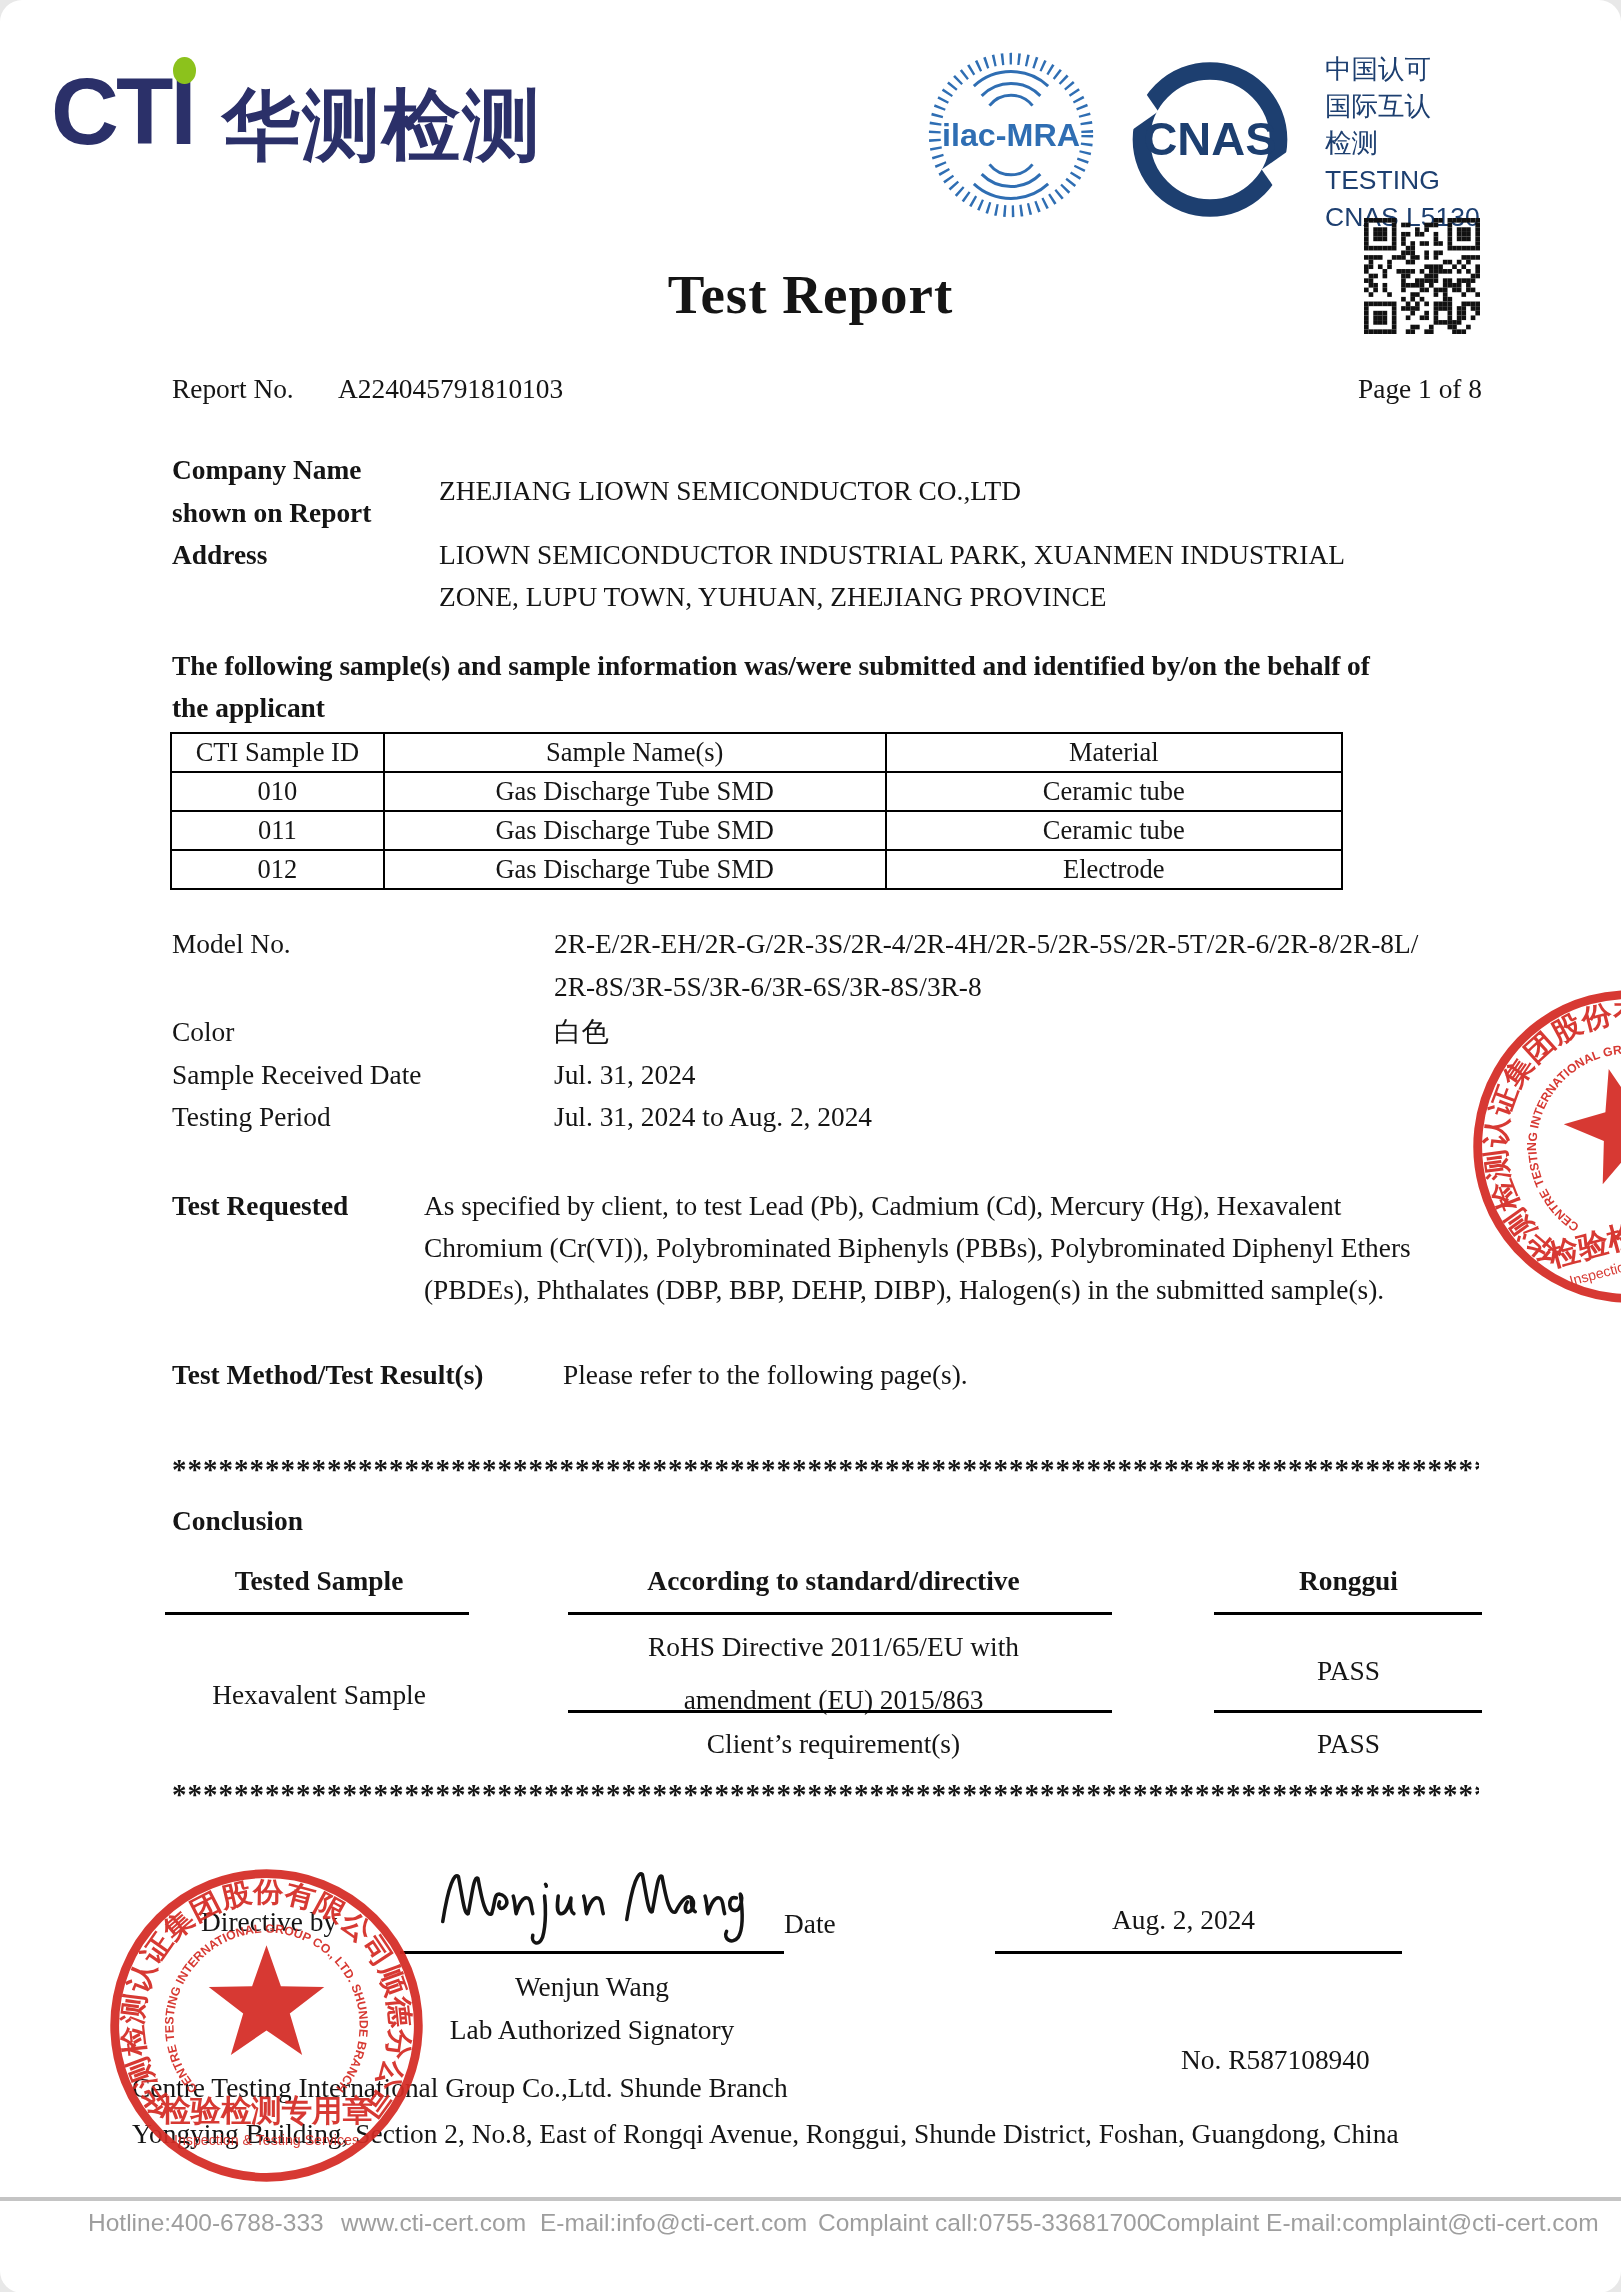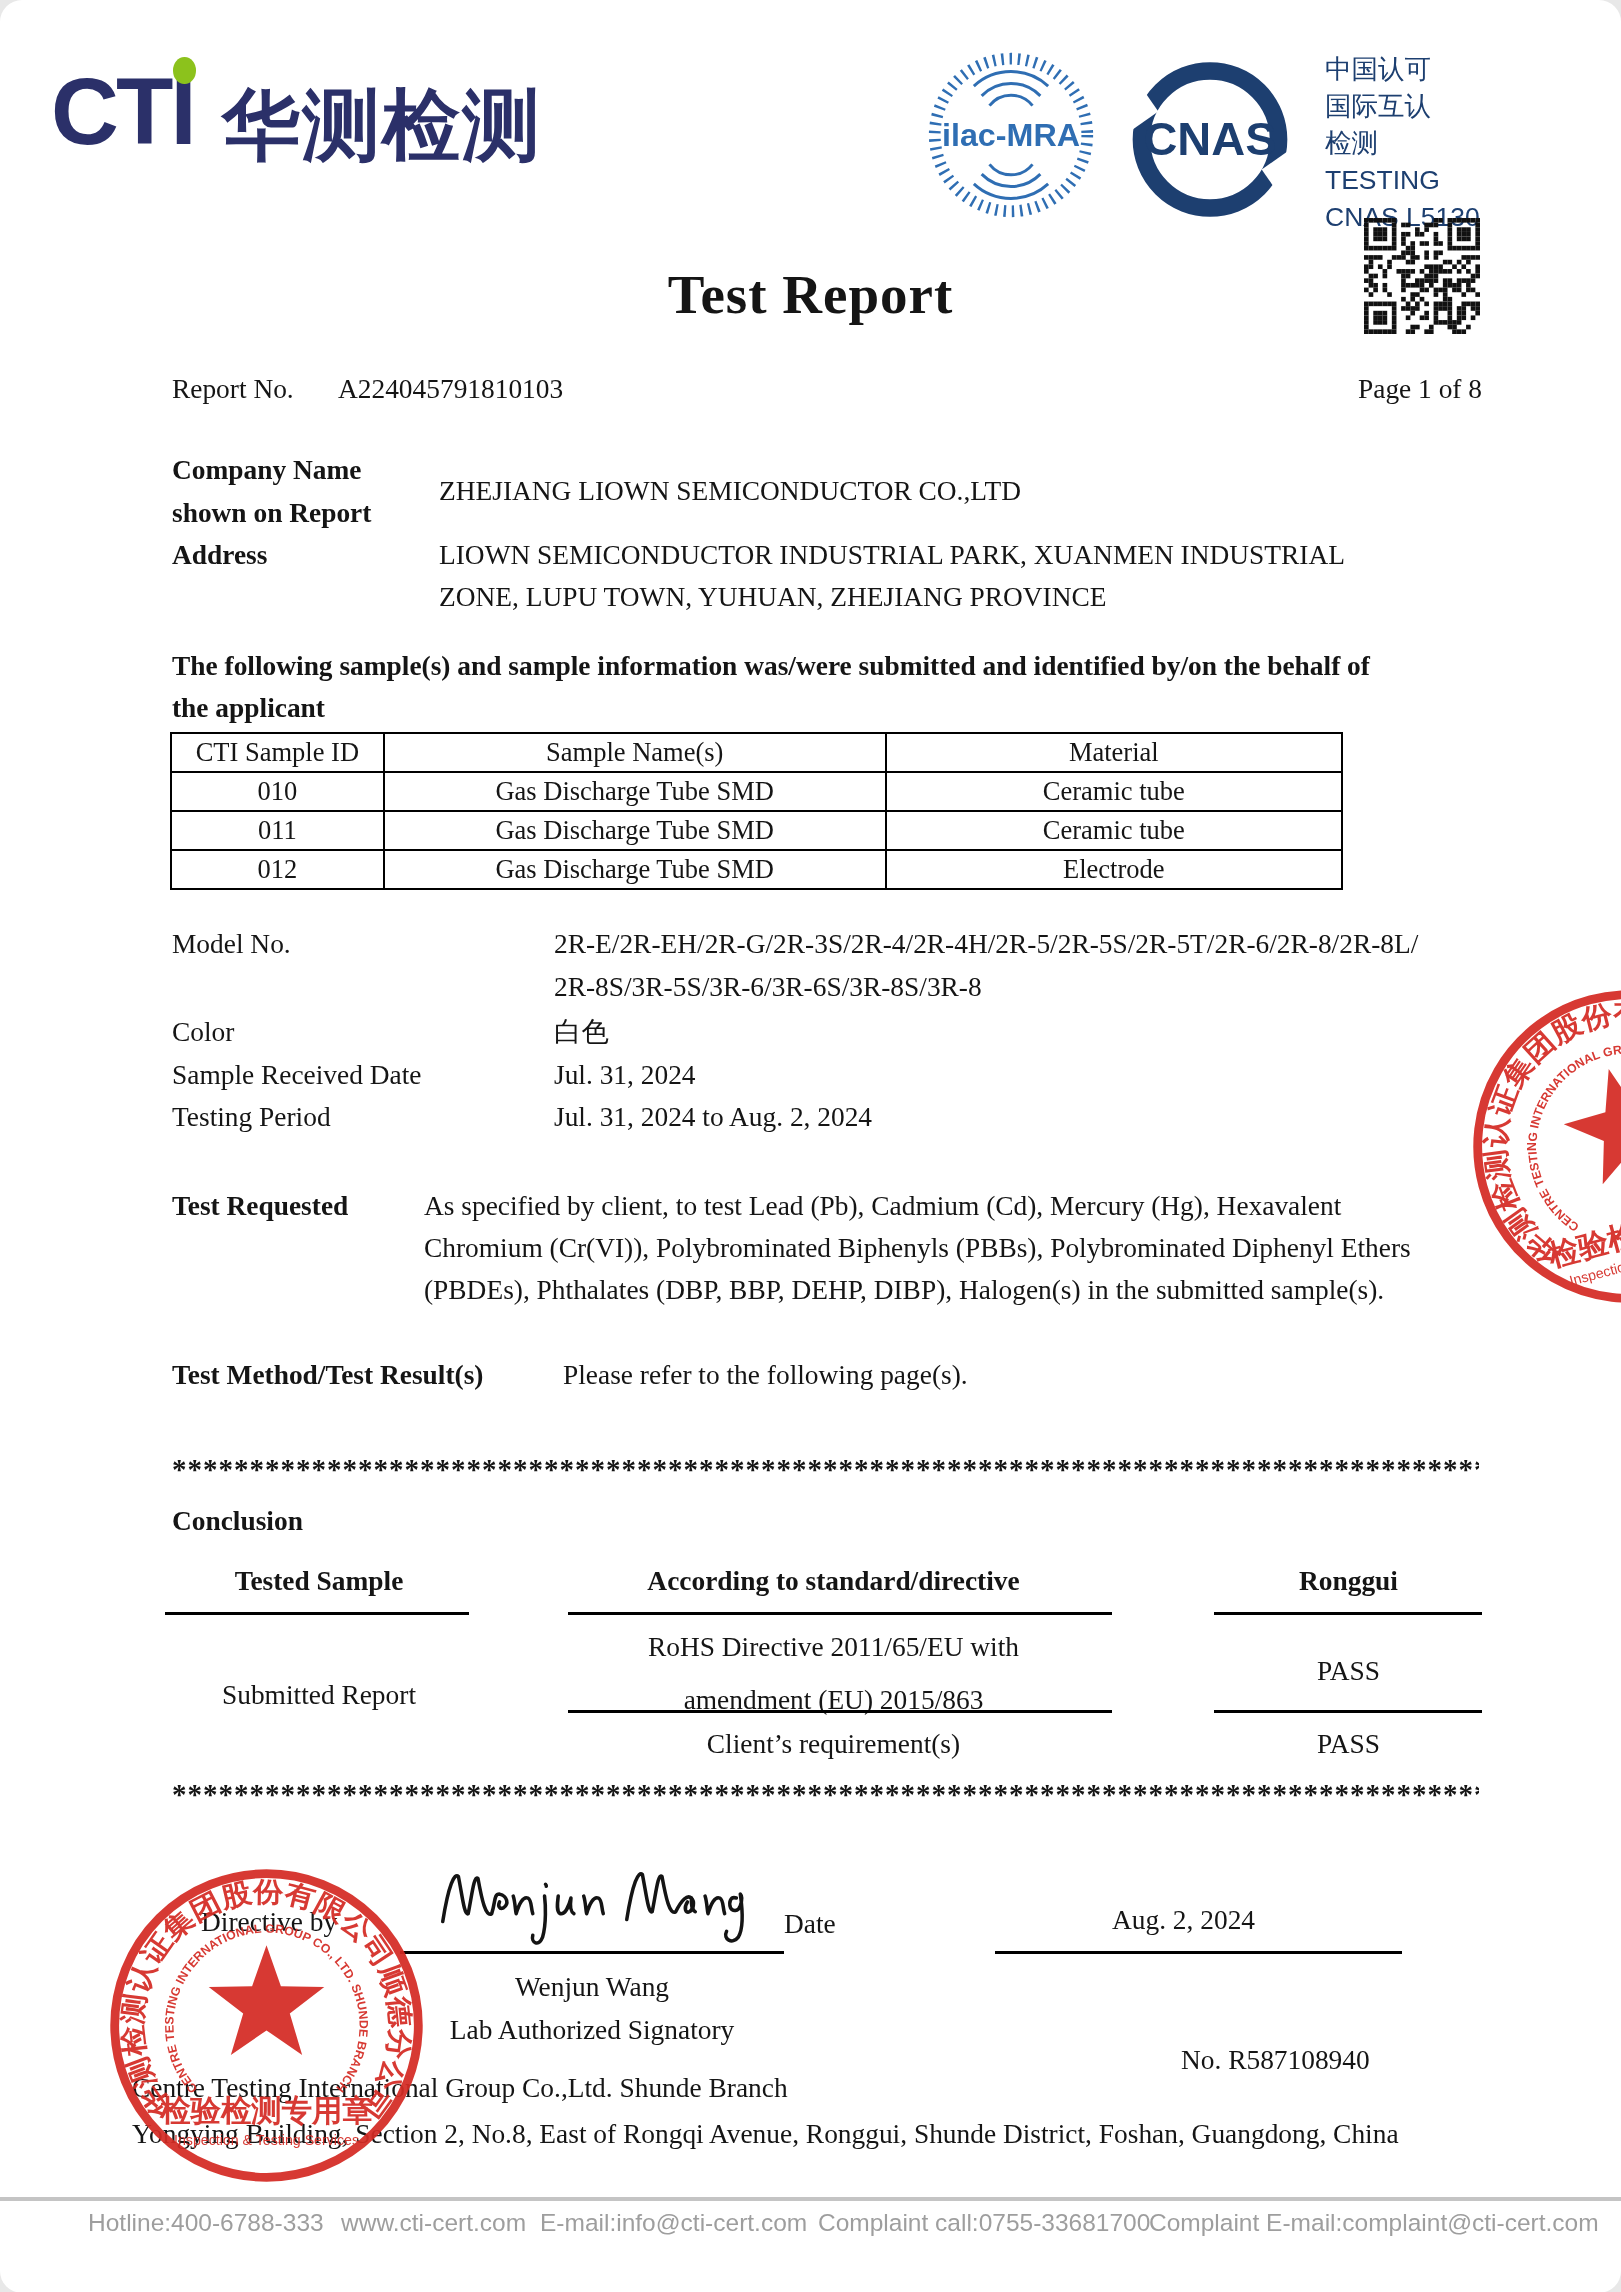--- a/index.html
+++ b/index.html
@@ -428,21 +428,21 @@
   <div class="abs t b center" style="left:172px;top:1566px;width:294px;">Tested Sample</div>
   <div class="abs t b center" style="left:510px;top:1566px;width:647px;">According to standard/directive</div>
   <div class="abs t b center" style="left:1215px;top:1566px;width:267px;">Ronggui</div>
 
   <div class="rule" style="left:165px;top:1612px;width:304px;"></div>
   <div class="rule" style="left:568px;top:1612px;width:544px;"></div>
   <div class="rule" style="left:1214px;top:1612px;width:268px;"></div>
 
   <div class="abs t center" style="left:510px;top:1632px;width:647px;">RoHS Directive 2011/65/EU with</div>
   <div class="abs t center" style="left:1215px;top:1656px;width:267px;">PASS</div>
-  <div class="abs t center" style="left:172px;top:1680px;width:294px;">Submitted Report</div>
+  <div class="abs t center" style="left:172px;top:1680px;width:294px;">Hexavalent Sample</div>
   <div class="abs t center" style="left:510px;top:1685px;width:647px;">amendment (EU) 2015/863</div>
 
   <div class="rule" style="left:568px;top:1710px;width:544px;"></div>
   <div class="rule" style="left:1214px;top:1710px;width:268px;"></div>
 
   <div class="abs t center" style="left:510px;top:1729px;width:647px;">Client’s requirement(s)</div>
   <div class="abs t center" style="left:1215px;top:1729px;width:267px;">PASS</div>
 
   <div class="abs sep" style="left:172px;top:1778px;">****************************************************************************************************</div>
 

